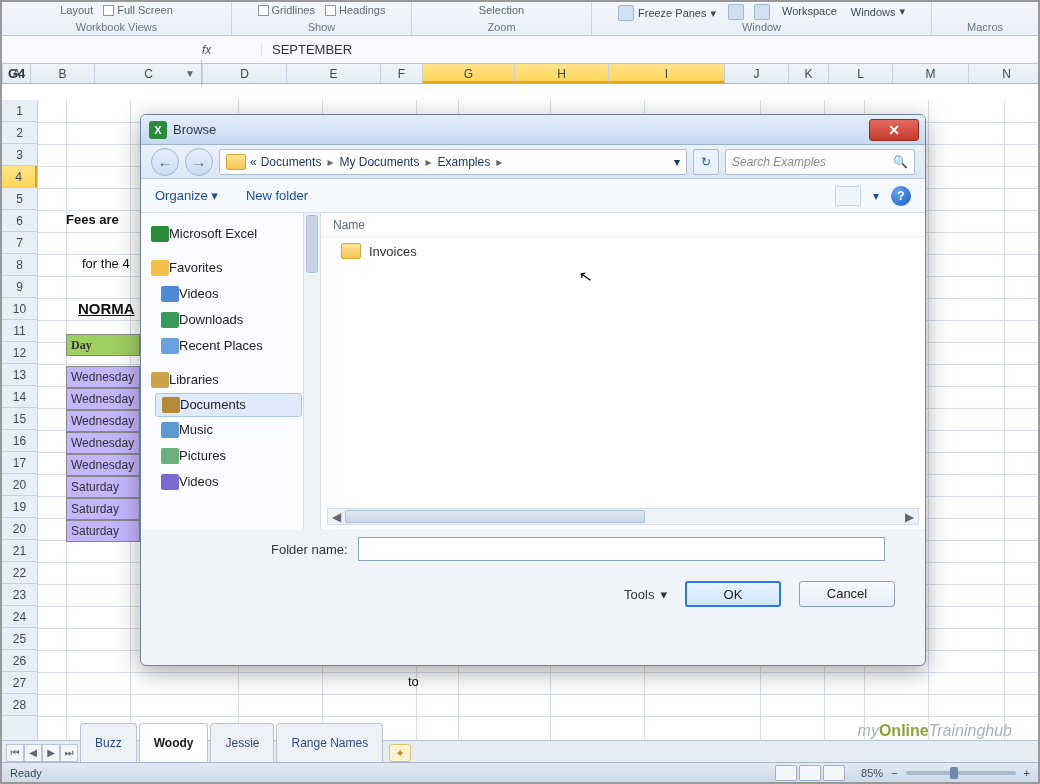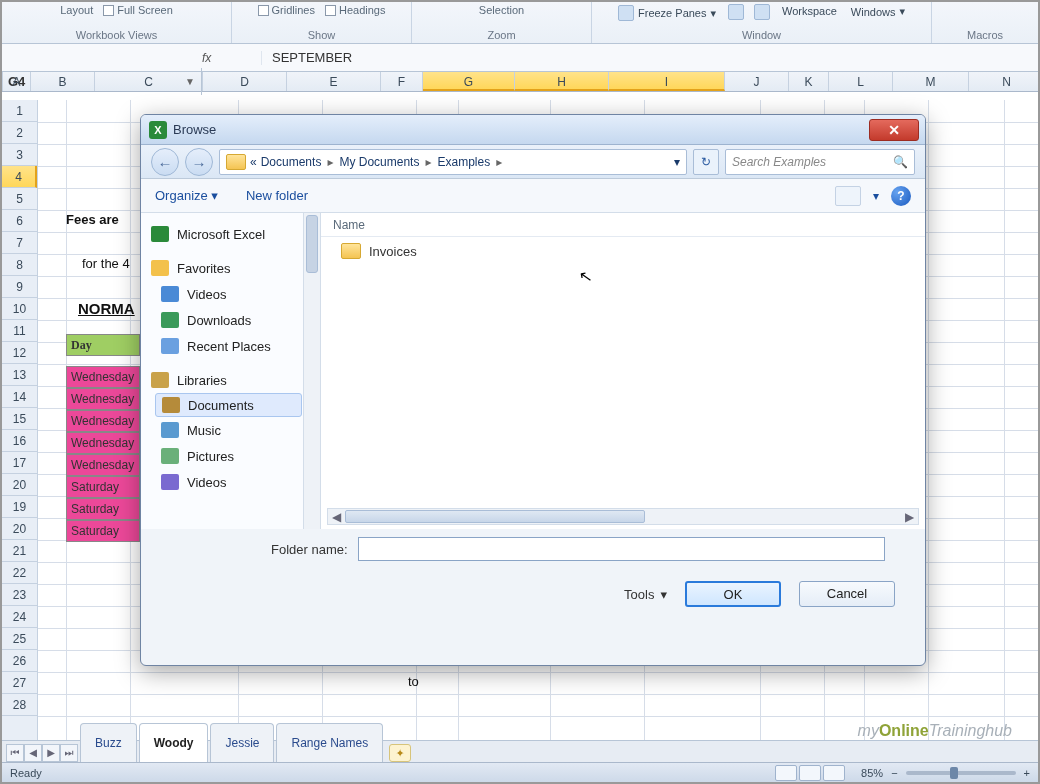--- a/index.html
+++ b/index.html
@@ -1,19 +1,19 @@
 <!DOCTYPE html>
 <html><head>
 <meta charset="utf-8">
 <style>
 * { box-sizing: border-box; margin: 0; padding: 0; font-family: "Segoe UI", Tahoma, sans-serif; }
 body { width: 1040px; height: 784px; background: #fff; overflow: hidden; position: relative; font-size: 12px; color: #333; border: 2px solid #999; }
 
 
-.ribbon { height: 42px; border-bottom: 1px solid #b7c5d6; background: linear-gradient(#f3f6fb,#eaf0f7); display:flex; }
+.ribbon { height: 34px; border-bottom: 1px solid #b7c5d6; background: linear-gradient(#f3f6fb,#eaf0f7); display:flex; }
 .rgroup { border-right:1px solid #c9d5e4; text-align:center; position:relative; font-size:11px; color:#5a6a7a; }
 .rgroup .lbl { position:absolute; bottom:2px; left:0; right:0; font-size:11px; color:#6a7686; }
 .rgroup .row { display:flex; gap:10px; justify-content:center; align-items:flex-start; padding:2px 12px; }
 .chk { display:inline-flex; align-items:center; gap:3px; color:#5a6a7a; }
 .chk .box { width:11px; height:11px; border:1px solid #8a98aa; background:#fff; display:inline-flex; align-items:center; justify-content:center; font-size:9px; color:#2a4b8d; }
 .ribbtn { display:inline-flex; align-items:center; gap:4px; padding:1px 2px; color:#3a4a5a; }
 .tinyicon { width:16px; height:16px; background:#cfe0f3; border:1px solid #9fb8d6; border-radius:2px; }
 
 
 .fbar { height:28px; display:flex; align-items:center; border-bottom:1px solid #b7c5d6; background:#f7f9fc; }
@@ -33,21 +33,21 @@
 .rowhdrs { width:36px; background:#e8eef6; border-right:1px solid #c5d1e0; }
 .rh { height:22px; border-bottom:1px solid #c5d1e0; text-align:center; line-height:22px; font-size:12px; color:#3a4a5a; }
 .rh.sel { background:linear-gradient(#ffe38a,#ffd75a); border-right:2px solid #e3a21a; }
 .cells { flex:1; position:relative; }
 .gridlines { position:absolute; inset:0; }
 .gridlines .vline { position:absolute; top:0; bottom:0; width:1px; background:#d6dde8; }
 .gridlines .hline { position:absolute; left:0; right:0; height:1px; background:#d6dde8; }
 .celltext { position:absolute; font-size:13px; color:#111; }
 .bold { font-weight:bold; }
 .uline { text-decoration:underline; }
-.tablecell { border:1px solid #888; background:#ec4899; padding:0 4px; line-height:20px; font-size:12px; }
+.tablecell { border:1px solid #888; background:#c4b5fd; padding:0 4px; line-height:20px; font-size:12px; }
 .tablehdr { background:#9fce63; font-weight:bold; }
 .activeCell { position:absolute; border:2px solid #3b7a1a; width:92px; height:22px; }
 
 
 .tabbar { position:absolute; bottom:20px; left:0; right:0; height:22px; background:#e7ecf3; border-top:1px solid #b7c5d6; display:flex; align-items:flex-end; font-size:12px; }
 .tabnav { display:flex; gap:0; margin-left:4px; }
 .tabnav span { width:18px; height:18px; border:1px solid #b7c5d6; background:#f2f5fa; text-align:center; line-height:16px; color:#667; font-size:10px; }
 .tab { padding:12px 14px; background:#eef2f7; border:1px solid #b7c5d6; border-bottom:none; margin-left:2px; border-radius:4px 4px 0 0; color:#2a4b8d; }
 .tab.active { background:#fff; font-weight:bold; color:#222; }
 .newtab { width:22px; height:18px; margin-left:6px; background:#fdf3d0; border:1px solid #d7c47a; border-radius:3px; text-align:center; font-size:11px; line-height:16px; color:#b88a1a; }
@@ -80,21 +80,21 @@
 .toolbar2 .left { display:flex; gap:28px; }
 .linkbtn { color:#1a4e9e; font-size:13px; }
 .viewctl { display:flex; align-items:center; gap:12px; }
 .viewctl .ic { width:26px; height:20px; border:1px solid #c4d2e4; background:#eef4fb; border-radius:2px; }
 .helpicon { width:20px; height:20px; border-radius:10px; background:radial-gradient(circle at 30% 30%, #66a3f0, #1a5ac0); color:#fff; text-align:center; line-height:20px; font-weight:bold; }
 
 .browser { display:flex; height:316px; }
 .navpane { width:180px; background:#fafcff; border-right:1px solid #d3dde9; overflow:hidden; position:relative; }
 .navpane .scroll { position:absolute; right:0; top:0; bottom:0; width:17px; background:#eef2f7; border-left:1px solid #d3dde9; }
 .navpane .scroll .thumb { position:absolute; left:2px; right:2px; top:2px; height:58px; background:#c6d3e4; border-radius:3px; border:1px solid #a9bdd7;}
-.navitem { display:flex; align-items:center; gap:8px; padding:5px 10px 5px 20px; font-size:13px; color:#222; }
+.navitem { display:flex; align-items:flex-start; padding:5px 10px 5px 20px; font-size:13px; color:#222; }
 .navitem.hdr { padding-left:10px; font-size:13px; color:#222; margin-top:8px;}
 .navitem.sel { background:#dfeafd; border:1px solid #a9c6ef; border-radius:3px; margin:0 18px 0 14px; padding:3px 6px;}
 .nicon { width:18px; height:16px; border-radius:2px; }
 .ic-excel { background:#2a8a3a; }
 .ic-star { background:#f3c14b; }
 .ic-desktop { background:#4a8ad6; }
 .ic-dl { background:#3a9a5a; }
 .ic-recent { background:#6aa0e0; }
 .ic-lib { background:#c9a24a; }
 .ic-doc { background:#b58b3a; }

